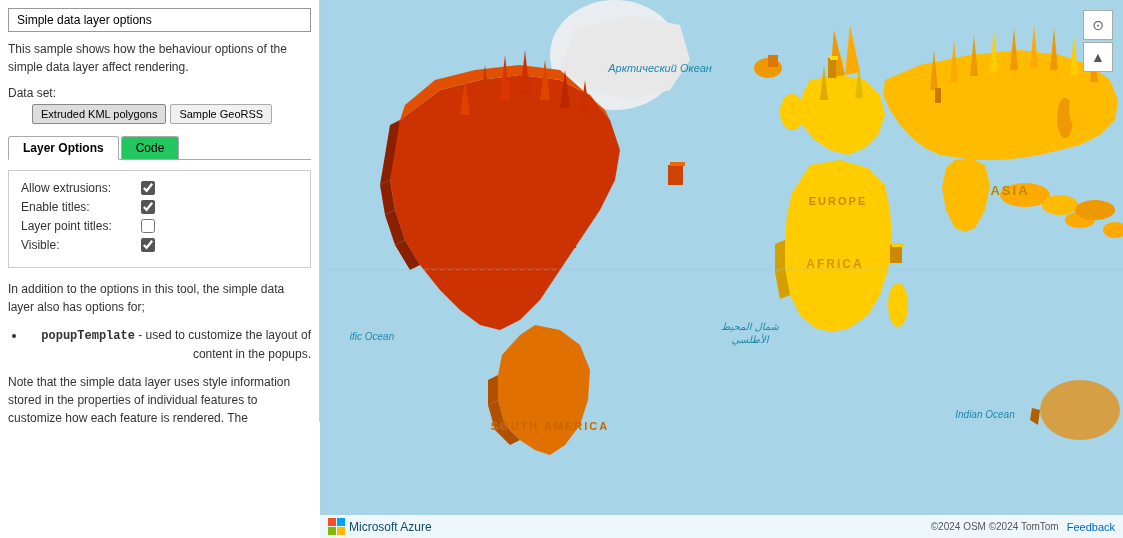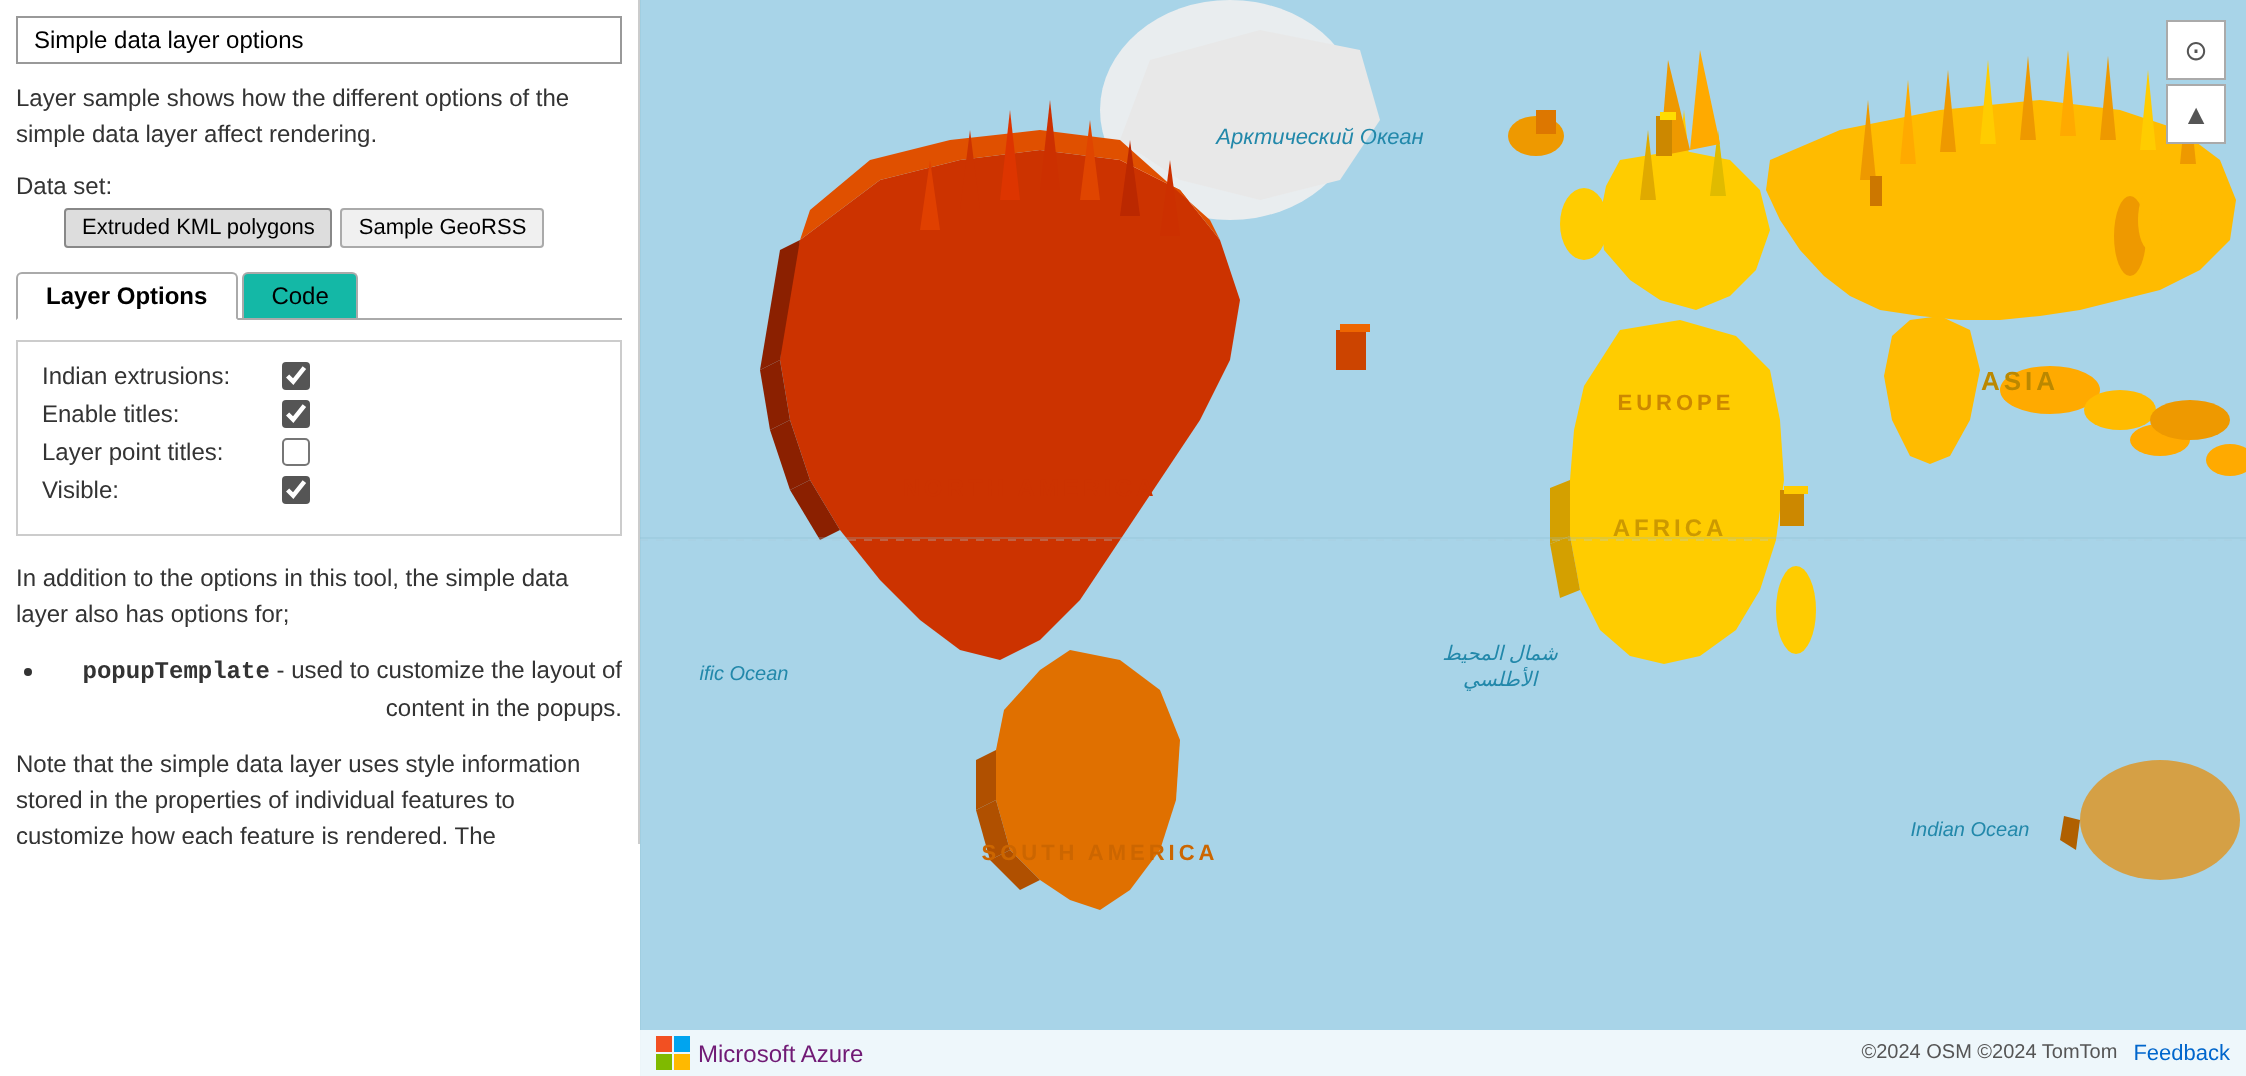--- a/index.html
+++ b/index.html
@@ -56,21 +56,21 @@
       border-bottom: 1px solid #aaa;
       margin-bottom: 10px;
     }
 
     .tab {
       padding: 4px 14px;
       font-size: 12px;
       cursor: pointer;
       border: 1px solid #aaa;
       border-bottom: none;
-      background: #14b8a6;
+      background: #22c55e;
       margin-right: 2px;
       border-radius: 3px 3px 0 0;
     }
 
     .tab.active {
       background: #fff;
       font-weight: bold;
       border-bottom: 1px solid #fff;
       margin-bottom: -1px;
     }
@@ -179,21 +179,21 @@
       justify-content: space-between;
       align-items: center;
       font-size: 11px;
     }
 
     .azure-logo {
       display: flex;
       align-items: center;
       gap: 4px;
       font-size: 12px;
-      color: #701a75;
+      color: #0c4a6e;
     }
 
     .azure-squares {
       display: grid;
       grid-template-columns: 8px 8px;
       grid-template-rows: 8px 8px;
       gap: 1px;
     }
 
     .sq-yellow { background: #ffb900; }
@@ -222,37 +222,37 @@
   </style>
 </head>
 <body>
 
 <div id="left-panel">
 
   <div class="section-title-wrapper">
     <span>Simple data layer options</span>
   </div>
 
-  <p class="intro-text">Layer sample shows how the different options of the simple data layer affect rendering.</p>
+  <p class="intro-text">This sample shows how the behaviour options of the simple data layer affect rendering.</p>
 
   <div class="dataset-label">Data set:</div>
 
   <div class="dataset-buttons">
     <button class="dataset-btn active">Extruded KML polygons</button>
     <button class="dataset-btn">Sample GeoRSS</button>
   </div>
 
   <div class="tabs">
     <div class="tab active">Layer Options</div>
     <div class="tab">Code</div>
   </div>
 
   <div class="options-panel">
     <div class="option-row">
-      <label>Indian extrusions:</label>
+      <label>Allow extrusions:</label>
       <input type="checkbox" checked="" style="">
     </div>
     <div class="option-row">
       <label>Enable titles:</label>
       <input type="checkbox" checked="" style="">
     </div>
     <div class="option-row">
       <label>Layer point titles:</label>
       <input type="checkbox" style="">
     </div>

